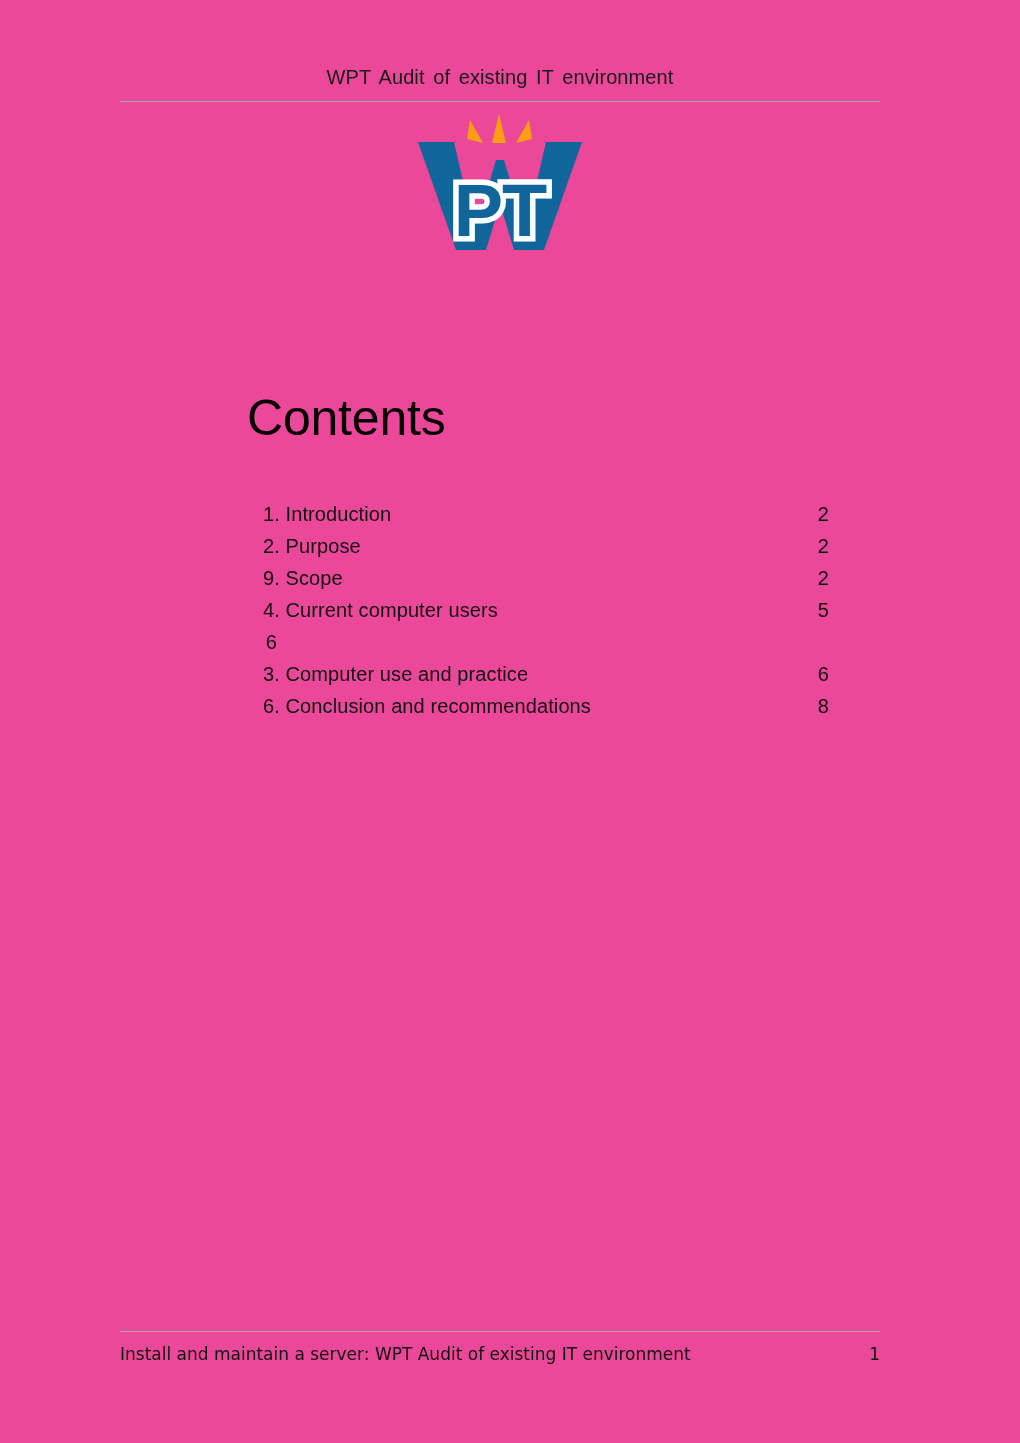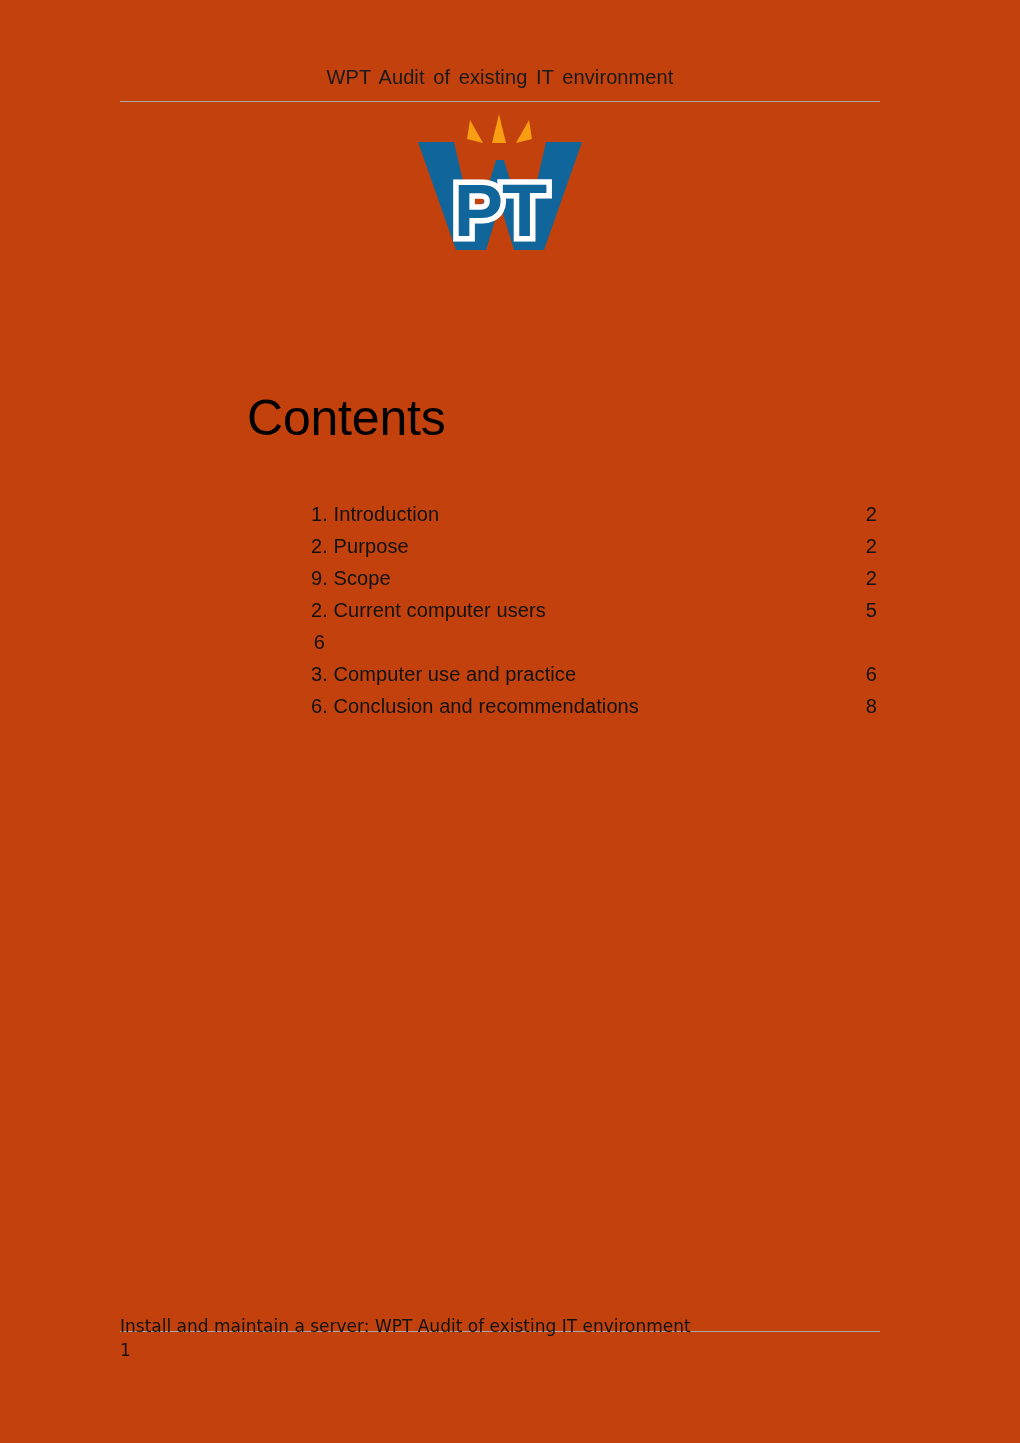--- a/index.html
+++ b/index.html
@@ -14,21 +14,21 @@
     font-family: "Liberation Sans", sans-serif;
     color: #000000;
     overflow: hidden;
   }
 
   .page {
     position: absolute;
     inset: 0;
     width: 1020px;
     height: 1443px;
-    background: #c2410c;
+    background: #ec4899;
   }
 
   
   .header {
     position: absolute;
     left: 120px;
     top: 64px;
     width: 760px;
     text-align: center;
   }
@@ -76,21 +76,20 @@
     color: #000000;
     letter-spacing: -0.2px;
   }
 
   
   .toc {
     position: absolute;
     left: 263px;
     top: 498px;
     width: 566px;
-    margin-left: 48px;
   }
   .toc-row {
     display: flex;
     align-items: baseline;
     justify-content: space-between;
     height: 32px;
     font-size: 20px;
     line-height: 32px;
     color: #121212;
     letter-spacing: 0.1px;
@@ -109,30 +108,29 @@
     position: absolute;
     left: 120px;
     top: 1331px;
     width: 760px;
     height: 1px;
     background: #a8a8a8;
   }
   .footer {
     position: absolute;
     left: 120px;
-    top: 1314px;
+    top: 1342px;
     width: 760px;
     display: flex;
     align-items: baseline;
     justify-content: space-between;
     font-family: "DejaVu Sans", sans-serif;
     font-size: 17px;
     line-height: 24px;
     color: #131313;
-    flex-direction: column;
   }
   .footer-text { white-space: nowrap; }
   .footer-page { white-space: nowrap; }
 </style>
 </head>
 <body>
 
 <div class="page">
 
   <div class="header">
@@ -168,21 +166,21 @@
     </div>
     <div class="toc-row">
       <span class="toc-label">2. Purpose</span>
       <span class="toc-page">2</span>
     </div>
     <div class="toc-row">
       <span class="toc-label">9. Scope</span>
       <span class="toc-page">2</span>
     </div>
     <div class="toc-row">
-      <span class="toc-label">2. Current computer users</span>
+      <span class="toc-label">4. Current computer users</span>
       <span class="toc-page">5</span>
     </div>
     <div class="toc-row">
       <span class="toc-page">6</span>
     </div>
     <div class="toc-row">
       <span class="toc-label">3. Computer use and practice</span>
       <span class="toc-page">6</span>
     </div>
     <div class="toc-row">

